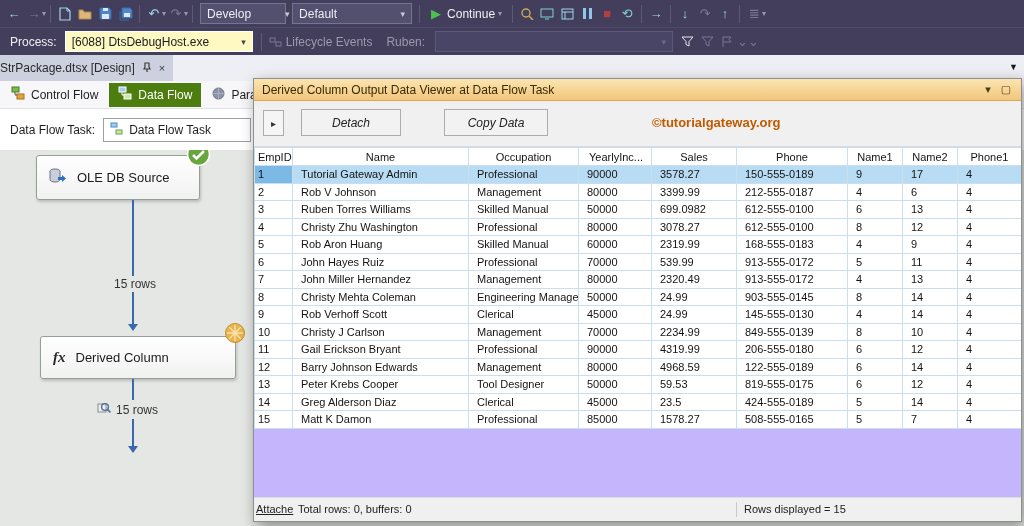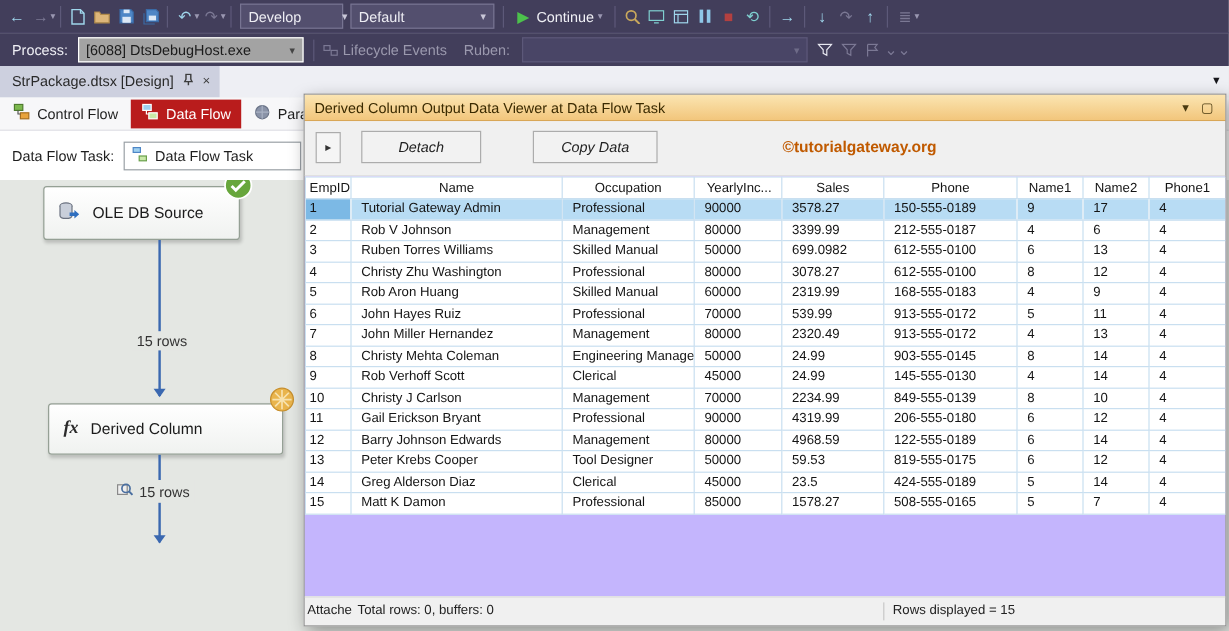--- a/index.html
+++ b/index.html
@@ -20,37 +20,37 @@
   .ticon.green { color: #4CC14C; }
   .ticon.red { color: #B34040; }
   .ticon.teal { color: #7FD0D0; }
   .tsep { width: 1px; height: 18px; background: #5D5979; margin: 0 4px; flex: 0 0 auto; }
   .drop { font-size: 8px; color: #9A97B1; margin-left: -2px; }
   .tcombo { height: 21px; background: #534F6E; border: 1px solid #777492; color: #EDEDF3; display: flex; align-items: center; padding: 0 6px; margin: 0 3px; gap: 24px; }
   .tcombo .car { margin-left: auto; padding-left: 10px; color: #C9C7D8; font-size: 9px; }
   .continue-btn { display: flex; align-items: center; gap: 5px; color: #F0F0F5; padding: 0 6px; height: 22px; }
   .pause-i { display: inline-flex; gap: 3px; }
   .pause-i i { width: 3px; height: 11px; background: #8FC7E8; }
-  .wcombo { height: 21px; background: #a3a3a3; border: 1px solid #FFFFFF; color: #1B1B1B; display: flex; align-items: center; padding: 0 6px; margin: 0 4px; }
+  .wcombo { height: 21px; background: #fef9c3; border: 1px solid #FFFFFF; color: #1B1B1B; display: flex; align-items: center; padding: 0 6px; margin: 0 4px; }
   .wcombo .car { margin-left: auto; padding-left: 10px; color: #444; font-size: 9px; }
   .dcombo { height: 21px; background: #494566; border: 1px solid #5C5879; display: flex; align-items: center; padding: 0 6px; margin: 0 4px; }
   .dcombo .car { margin-left: auto; color: #6E6B88; font-size: 9px; }
   .dim-label { color: #9B99AE; }
   .white-label { color: #EFEFF5; }
 
   
   .tabstrip { height: 26px; background: #EEEFF4; display: flex; align-items: stretch; position: relative; z-index: 4; }
-  .doc-tab { background: #CDD0DF; color: #2A2A2A; display: flex; align-items: center; gap: 7px; padding: 0 8px 0 10px; font-size: 12px; }
+  .doc-tab { background: #CDD0DF; color: #2A2A2A; display: flex; align-items: center; gap: 7px; padding: 0 8px 0 0; font-size: 12px; }
   .doc-tab .mini { font-size: 11px; color: #3C3C3C; }
   .tab-overflow { position: absolute; right: 6px; top: 7px; font-size: 9px; color: #16161B; }
 
   
   .designer-tabs { height: 28px; background: #F7F7F9; border-bottom: 1px solid #E2E2E6; display: flex; align-items: center; padding-left: 2px; gap: 2px; position: relative; z-index: 3; }
   .dtab { height: 24px; display: flex; align-items: center; gap: 6px; padding: 0 9px; color: #1E1E1E; }
-  .dtab.active { background: #b91c1c; color: #FFFFFF; }
+  .dtab.active { background: #4d7c0f; color: #FFFFFF; }
 
   
   .task-row { height: 41px; background: #FFFFFF; display: flex; align-items: center; padding: 0 10px; gap: 8px; position: relative; z-index: 2; }
   .task-dd { height: 24px; width: 148px; border: 1px solid #9AA0A6; background: #fff; display: flex; align-items: center; gap: 6px; padding: 0 6px; }
 
   
   .design-surface { position: absolute; left: 0; top: 150px; width: 1024px; height: 376px; background: #E4E7E3; z-index: 1; }
   .task-box { position: absolute; background: linear-gradient(180deg, #FFFFFF, #F0F2F0); border: 1px solid #95A095; border-radius: 3px; box-shadow: 1px 2px 3px rgba(0,0,0,0.18); display: flex; align-items: center; gap: 10px; padding: 0 12px; font-size: 13px; color: #1B1B1B; }
   .badge { position: absolute; }
   .connector { position: absolute; width: 2px; background: #3A68B0; }
@@ -74,21 +74,21 @@
   .grid th, .grid td { border: 1px solid #C9DFF0; font-size: 11px; font-weight: 400; padding: 0 8px; white-space: nowrap; overflow: hidden; color: #141414; }
   .grid th { height: 18px; text-align: center; }
   .grid td { height: 17.5px; text-align: left; }
   .grid th.col0 { text-align: left; padding-left: 3px; }
   .grid th.col3 { text-align: right; }
   .grid td.col0 { padding-left: 3px; }
   .grid td.col3 { }
   .grid tr.selected td { background: #B8DCF4; }
   .grid tr.selected td.anchor { background: #7CB9E5; }
   .dlg-status { position: absolute; left: 0; right: 0; bottom: 0; height: 24px; background: #F0F0F0; border-top: 1px solid #DDDDDD; font-size: 11px; color: #222; }
-  .dlg-status .attach { position: absolute; left: 2px; top: 5px; width: 40px; overflow: hidden; white-space: nowrap; }
+  .dlg-status .attach { position: absolute; left: 2px; top: 5px; width: 40px; overflow: hidden; white-space: nowrap; text-decoration: underline; }
   .dlg-status .totals { position: absolute; left: 44px; top: 5px; white-space: nowrap; }
   .dlg-status .vsep { position: absolute; left: 482px; top: 4px; width: 1px; height: 15px; background: #C8C8C8; }
   .dlg-status .displayed { position: absolute; left: 490px; top: 5px; white-space: nowrap; }
 </style>
 </head>
 <body>
 
 <div class="tb tb-main">
   <span class="ticon">←</span>
   <span class="ticon dim">→</span>

